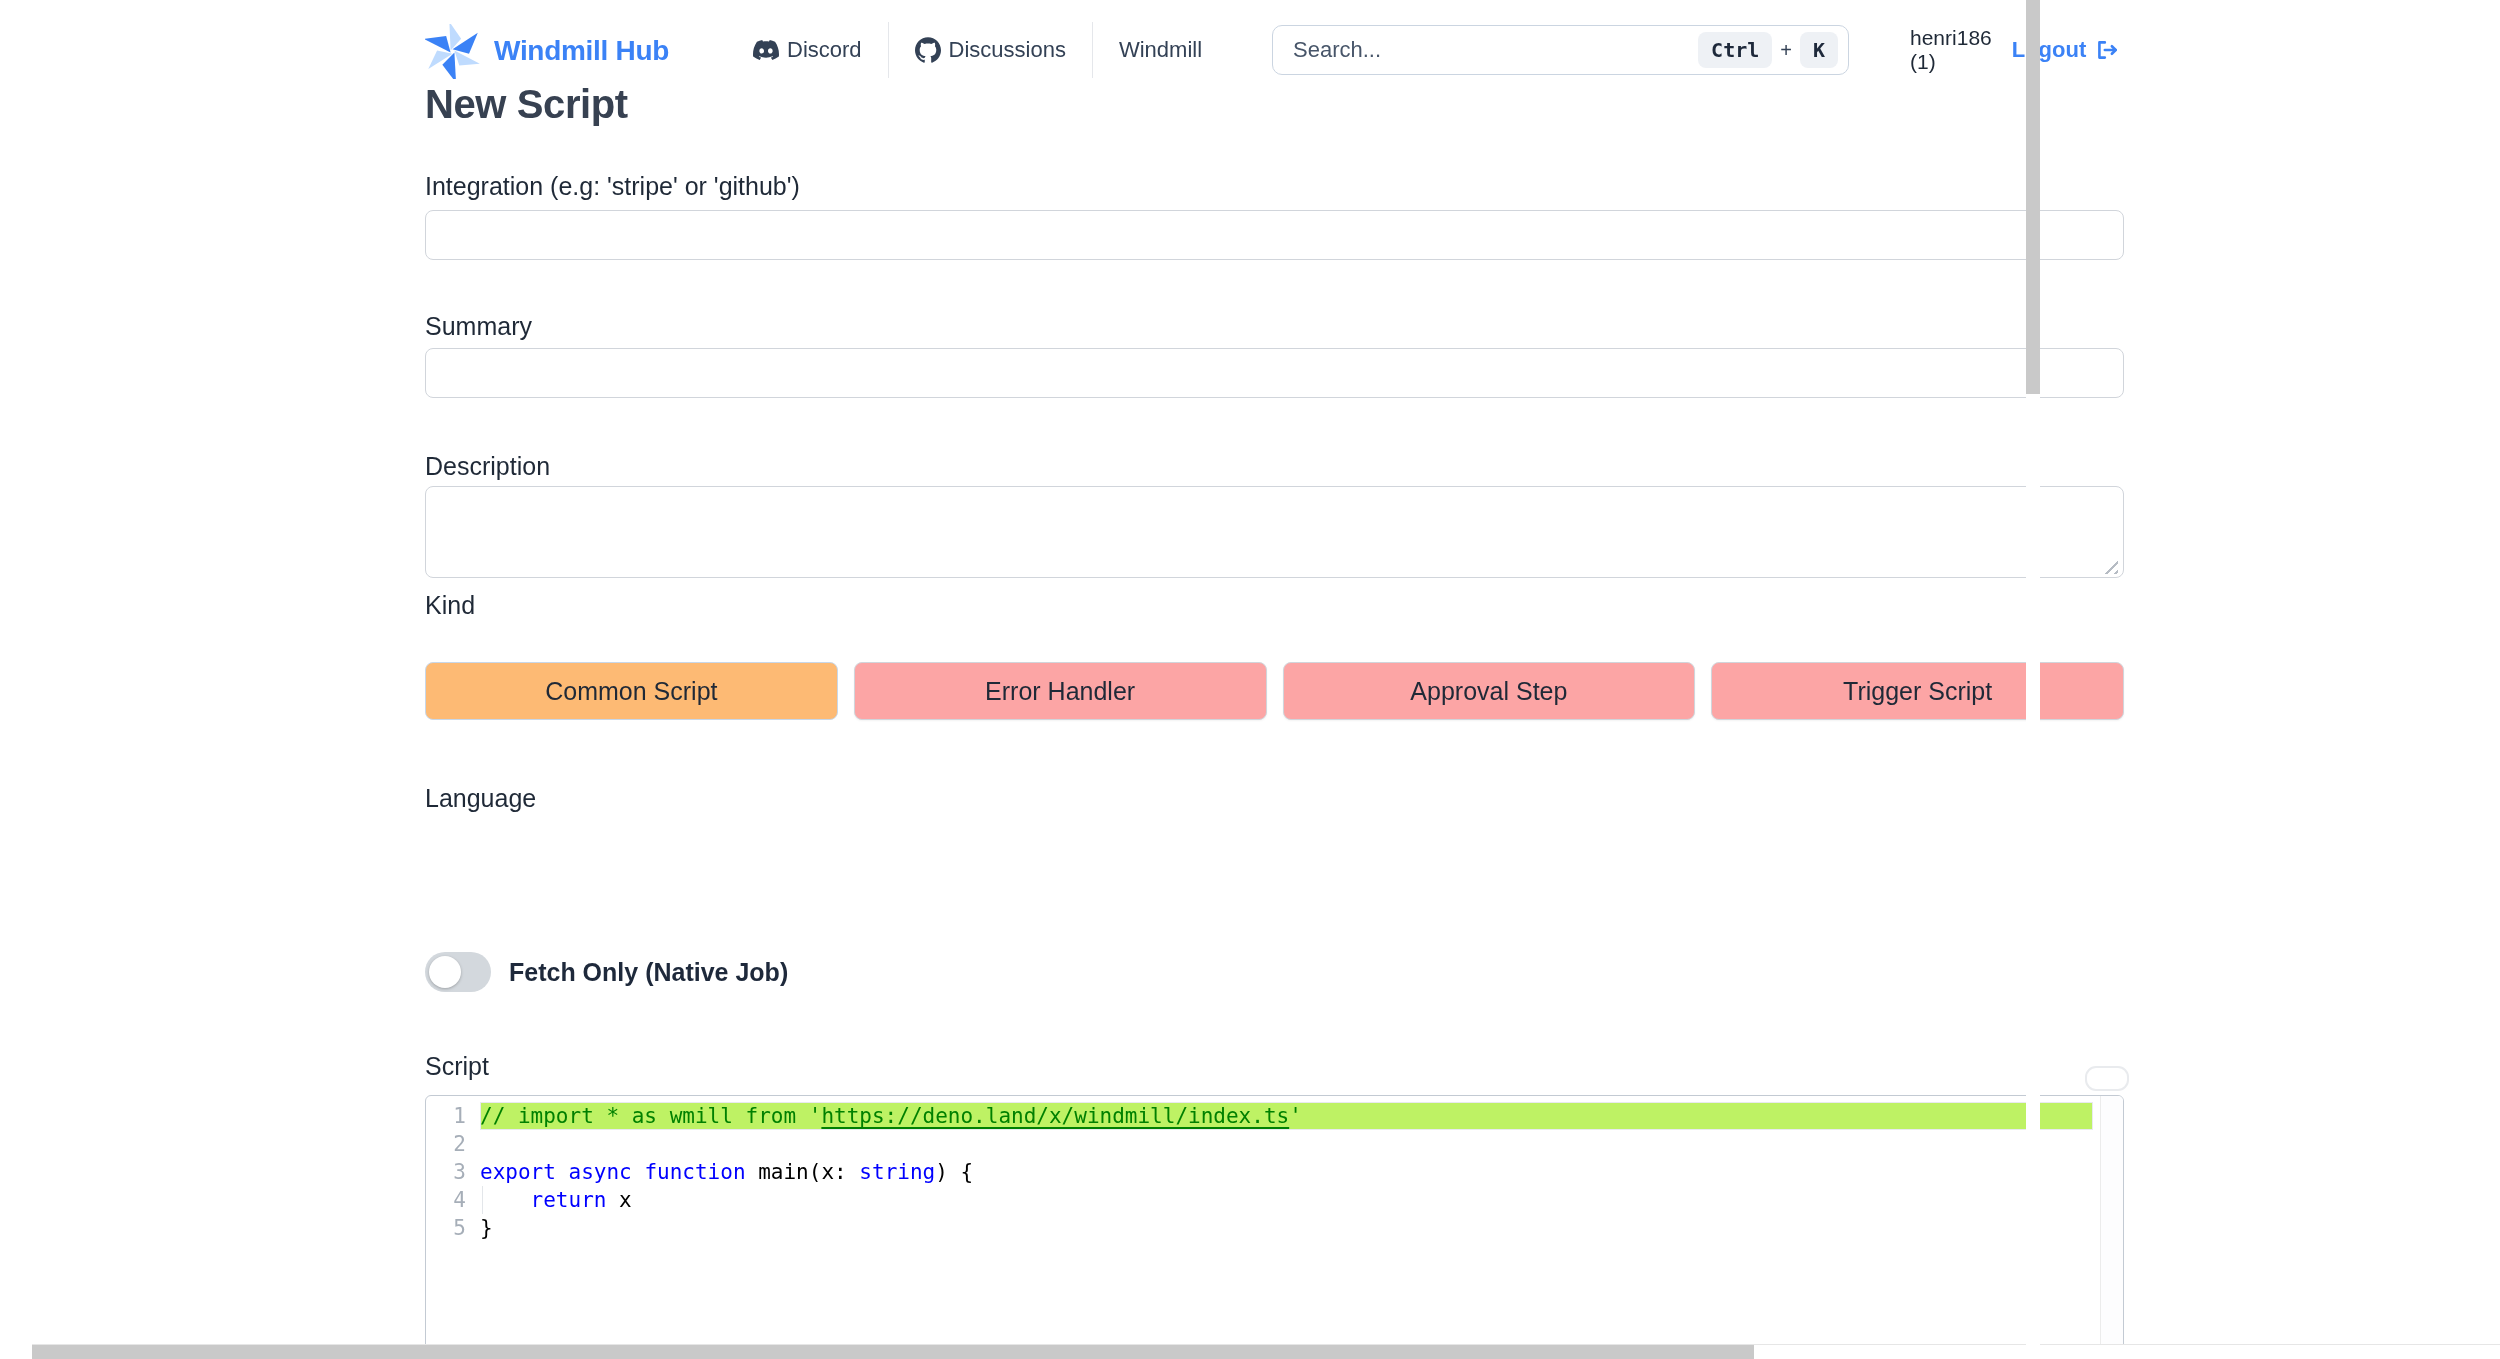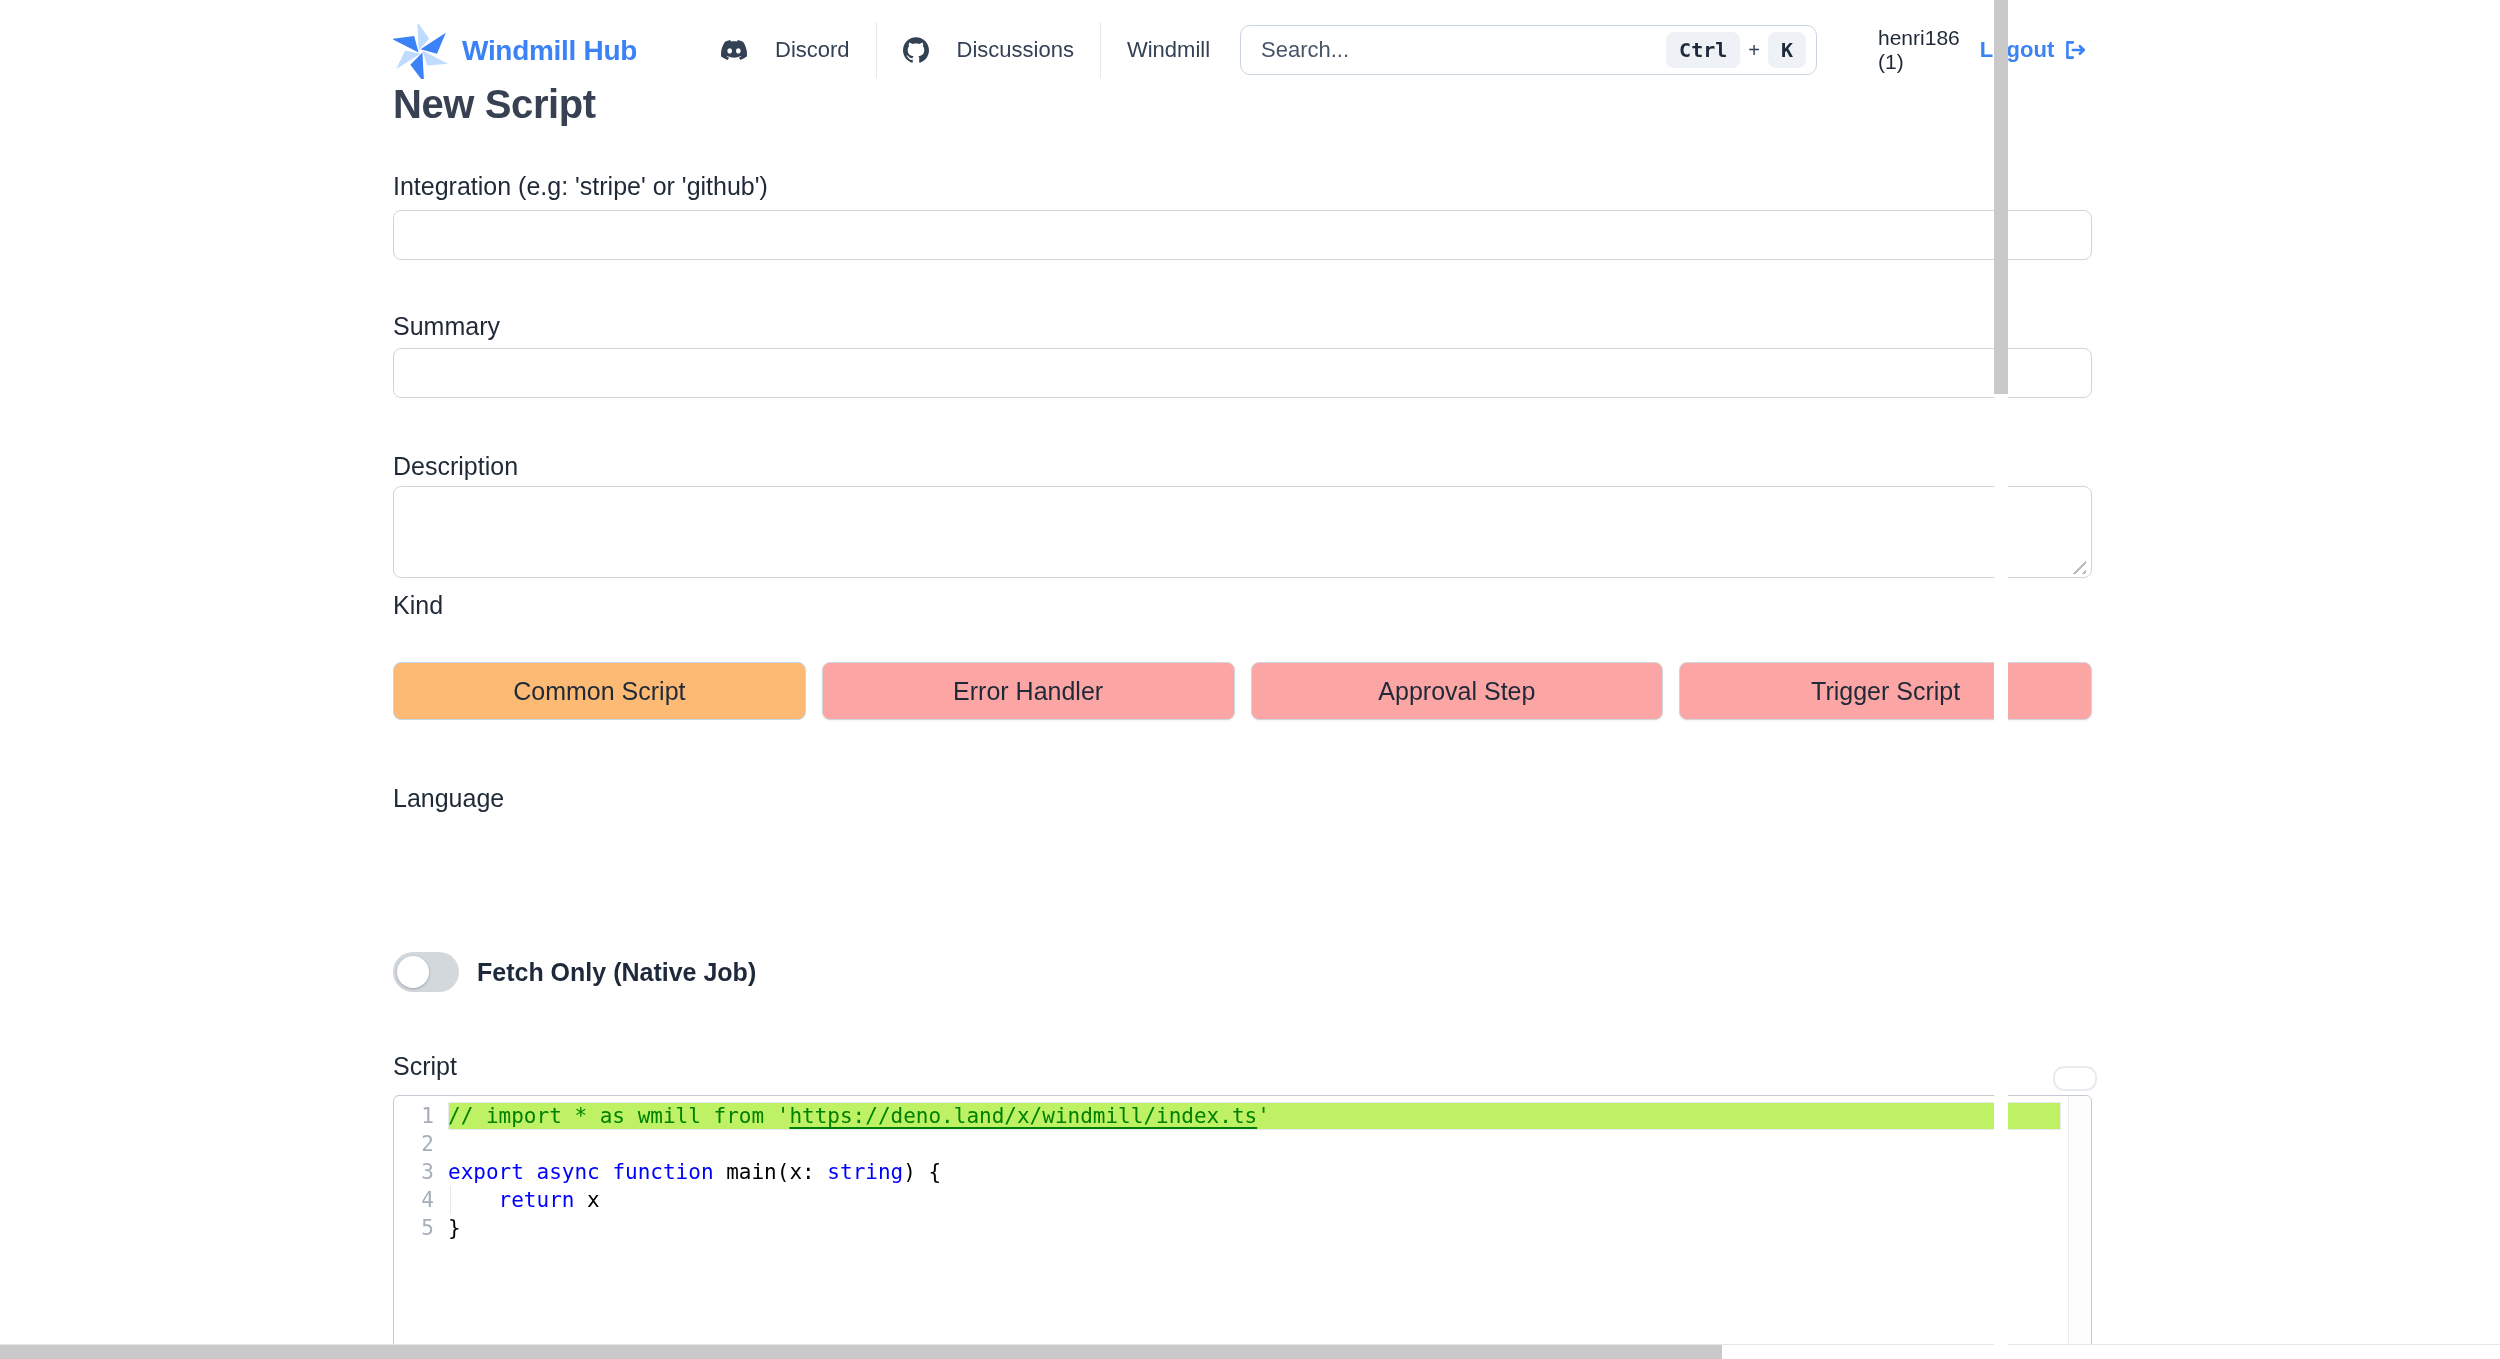--- a/index.html
+++ b/index.html
@@ -1,23 +1,23 @@
 <!DOCTYPE html>
 <html><head>
 <meta charset="utf-8">
 <style>
   html,body{margin:0;padding:0;overflow:hidden;background:#fff;}
   .canvas{position:relative;width:2008px;height:1359px;background:#fff;
-          font-family:"Liberation Sans",sans-serif;color:#1f2937;}
+          font-family:"Liberation Sans",sans-serif;color:#1f2937;margin-left:32px;}
 
   
   .brand{position:absolute;left:393px;top:22px;height:58px;display:flex;align-items:center;gap:14px;cursor:pointer;}
   .brand-name{font-size:28px;font-weight:800;color:#3b82f6;letter-spacing:-0.3px;}
   .nav{position:absolute;left:695px;top:0;height:100px;display:flex;align-items:center;}
-  .nav-item{display:flex;align-items:center;gap:28px;padding:0 26px;font-size:22px;font-weight:500;color:#334155;cursor:pointer;}
+  .nav-item{display:flex;align-items:center;gap:8px;padding:0 26px;font-size:22px;font-weight:500;color:#334155;cursor:pointer;}
   .nav-divider{width:1px;height:56px;background:#e5e7eb;}
   .nav-icon{width:26px;height:26px;fill:#334155;}
 
   .search{position:absolute;left:1240px;top:25px;width:577px;height:50px;box-sizing:border-box;
           border:1px solid #cbd5e1;border-radius:10px;background:#fff;display:flex;align-items:center;
           padding:0 10px 0 18px;}
   .search-placeholder{flex:1;font-size:22px;font-weight:500;color:#475569;border:none;outline:none;background:transparent;
           font-family:"Liberation Sans",sans-serif;}
   .search-placeholder::placeholder{color:#475569;opacity:1;}
   .kbd{background:#eef1f5;border-radius:8px;padding:6px 13px;font-family:"DejaVu Sans Mono",monospace;

